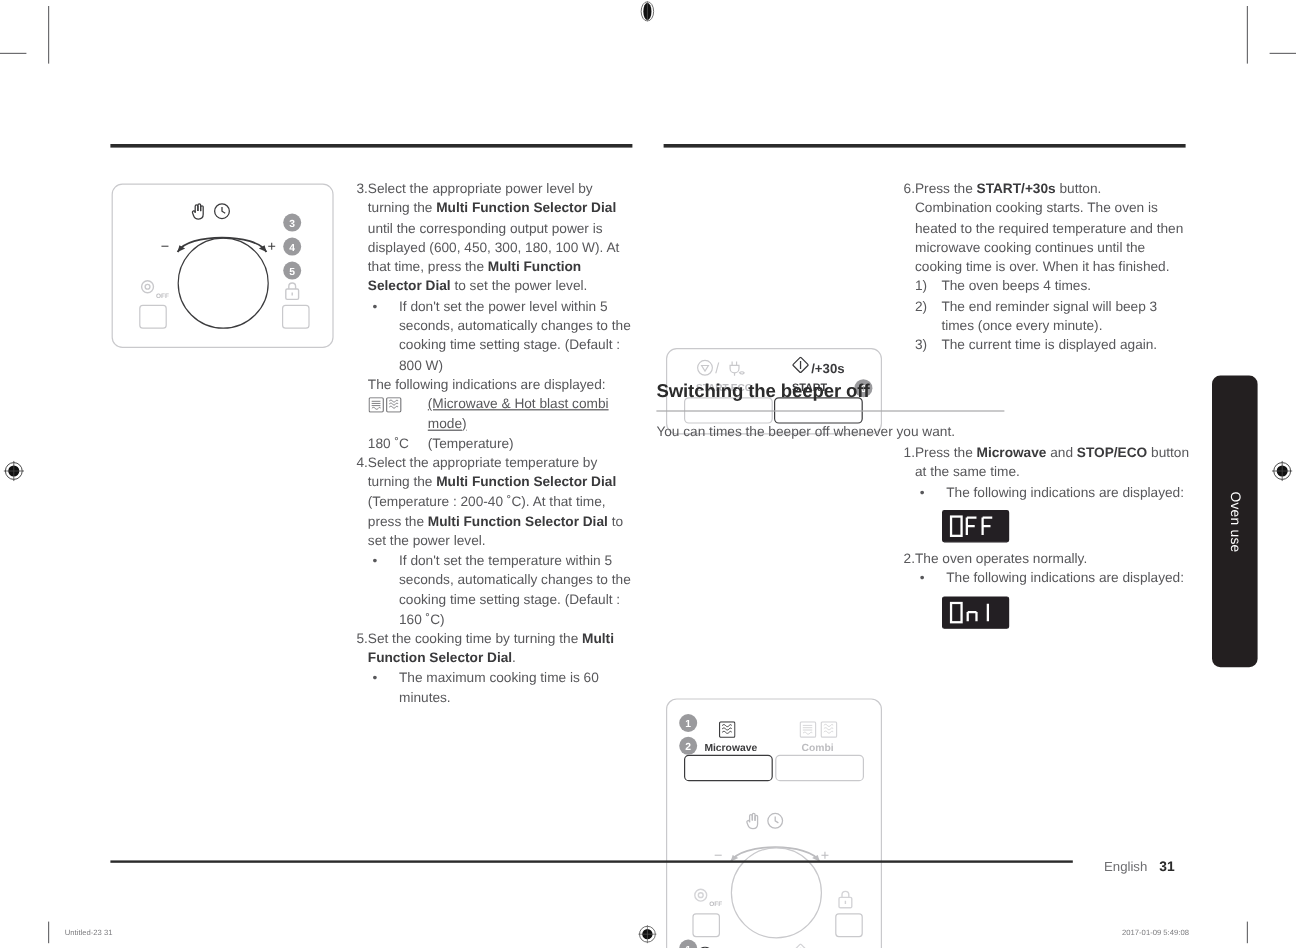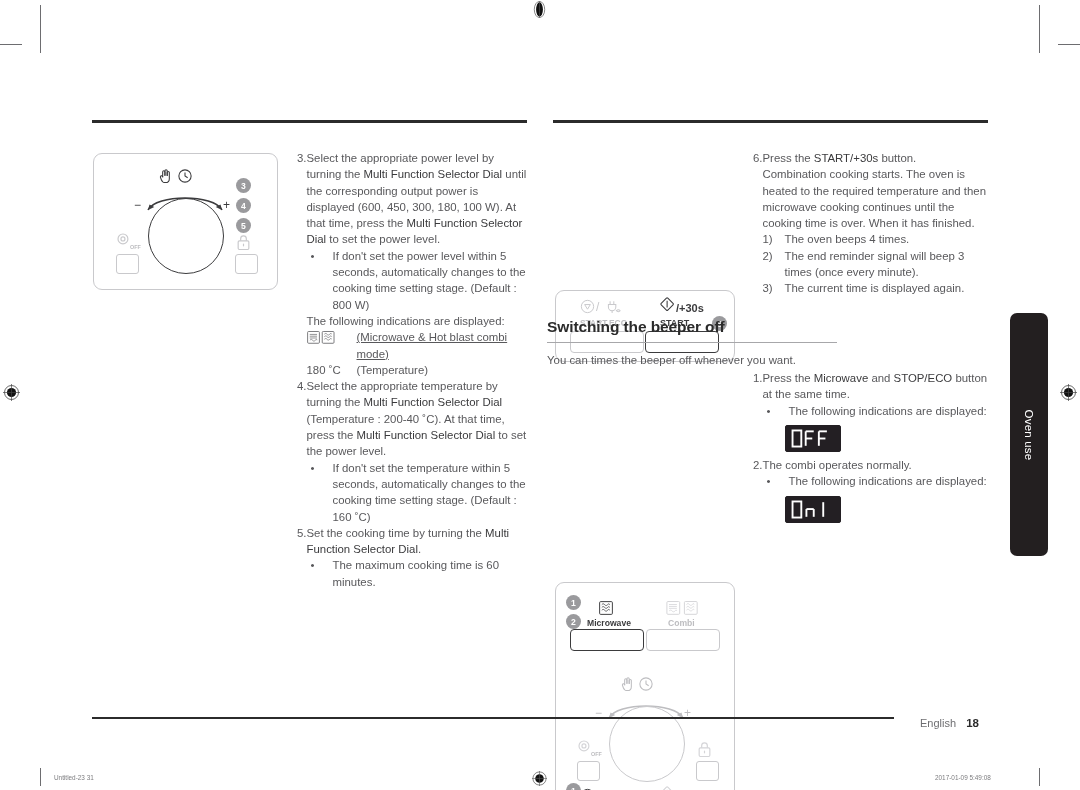--- a/index.html
+++ b/index.html
@@ -15,21 +15,21 @@
   .crop-h{position:absolute;height:1px;background:#6d6d70;}
   .reg{position:absolute;width:17px;height:17px;}
   .reg svg{display:block;}
 
   
   .col{position:absolute;}
   .col-rule{position:absolute;height:3px;background:#2b2b2b;}
 
   
   .ptxt{font-size:11.4px;line-height:16.3px;color:#58585b;}
-  .ptxt b{font-weight:400;color:#3a3a3c;}
+  .ptxt b{font-weight:700;color:#3a3a3c;}
 
   ul.bullets{margin:0;padding:0;list-style:none;}
   ul.bullets > li{display:flex;}
   ul.bullets > li .bdot{flex:0 0 22px;text-align:left;font-size:11.4px;line-height:16.3px;padding-left:4px;}
   ul.bullets > li .btext{flex:1 1 auto;}
 
   ol.subnum{margin:0;padding:0;list-style:none;}
   ol.subnum > li{display:flex;}
   ol.subnum > li .smark{flex:0 0 22px;font-size:11.4px;line-height:16.3px;}
   ol.subnum > li .stext{flex:1 1 auto;}
@@ -442,21 +442,21 @@
               </g>
             </svg>
           </span>
         </div>
       </div>
     </div>
 
     <div style="display:flex;margin-top:5px;">
       <div class="marker">2.</div>
       <div class="body">
-        <div>The combi operates normally.</div>
+        <div>The oven operates normally.</div>
         <ul class="bullets">
           <li>
             <div class="bdot">•</div>
             <div class="btext">The following indications are displayed:</div>
           </li>
         </ul>
         <div style="padding-left:22px;margin-top:6px;">
           <span class="lcd">
             <svg width="44" height="19" viewBox="0 0 60 26">
 
@@ -480,21 +480,21 @@
     </div>
   </div>
 
   <div class="sidetab" style="left:1010px;top:313px;width:38px;height:243px;">
     <span>Oven use</span>
   </div>
 
   <div class="foot-rule" style="left:92px;top:717px;width:802px;"></div>
   <div class="foot-lang" style="left:920px;top:717px;">
     <span>English</span>
-    <b style="margin-left:7px;">18</b>
+    <b style="margin-left:7px;">31</b>
   </div>
 
   <div class="crop-v" style="left:40px;top:768px;height:18px;"></div>
   <div class="crop-v" style="left:1039px;top:768px;height:18px;"></div>
   <div class="metafoot" style="left:54px;top:774px;">Untitled-23   31</div>
   <div class="metafoot" style="left:935px;top:774px;">
     <span>2017-01-09    5:49:08</span>
   </div>
 
 </div>

